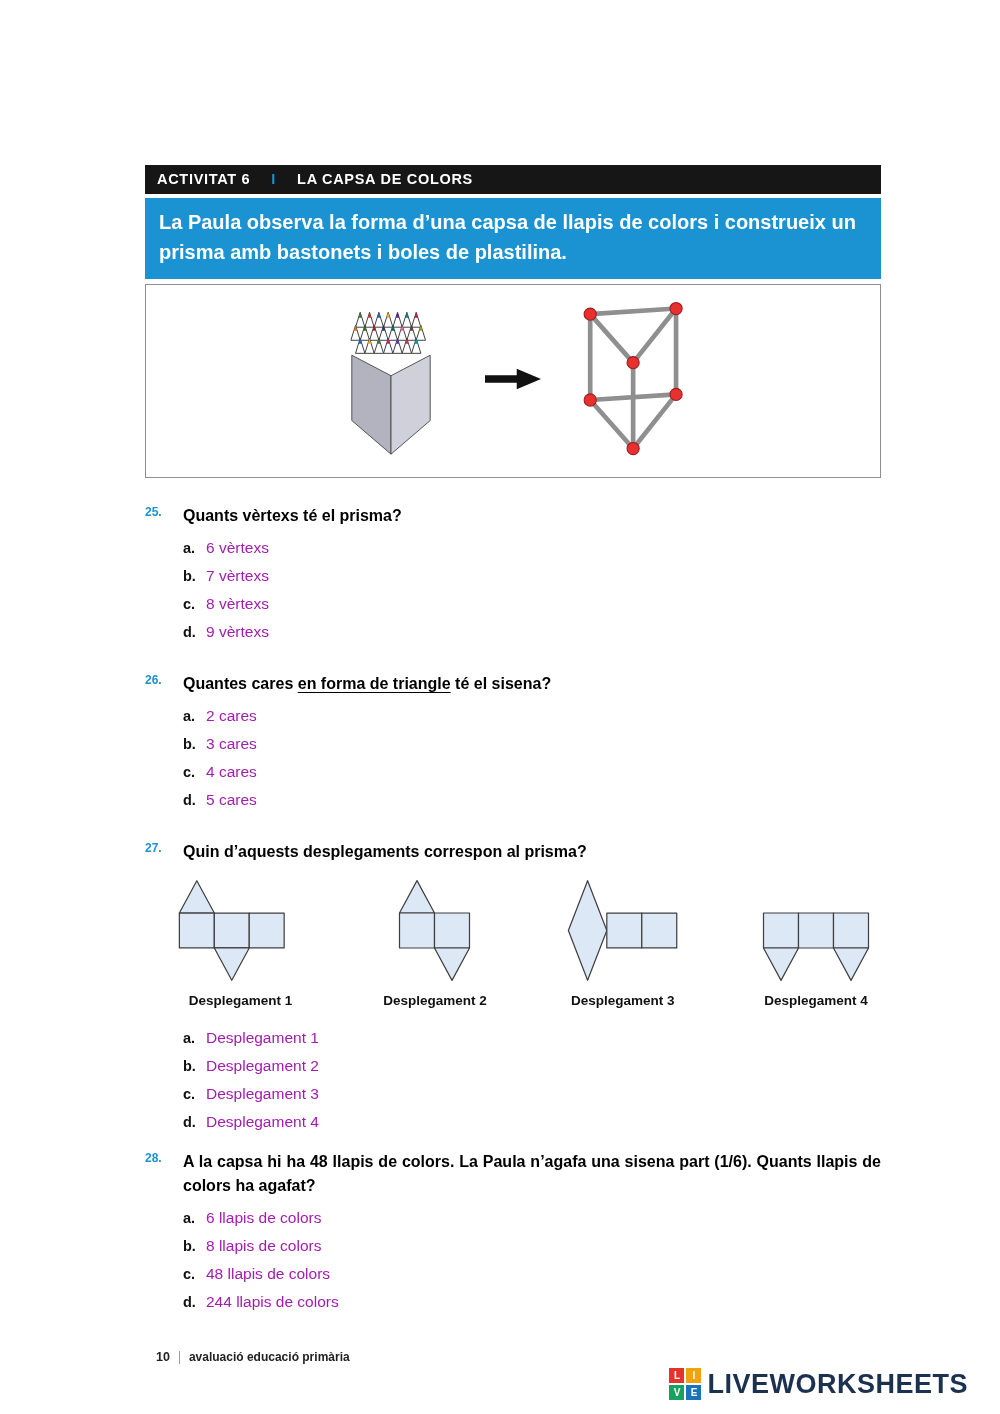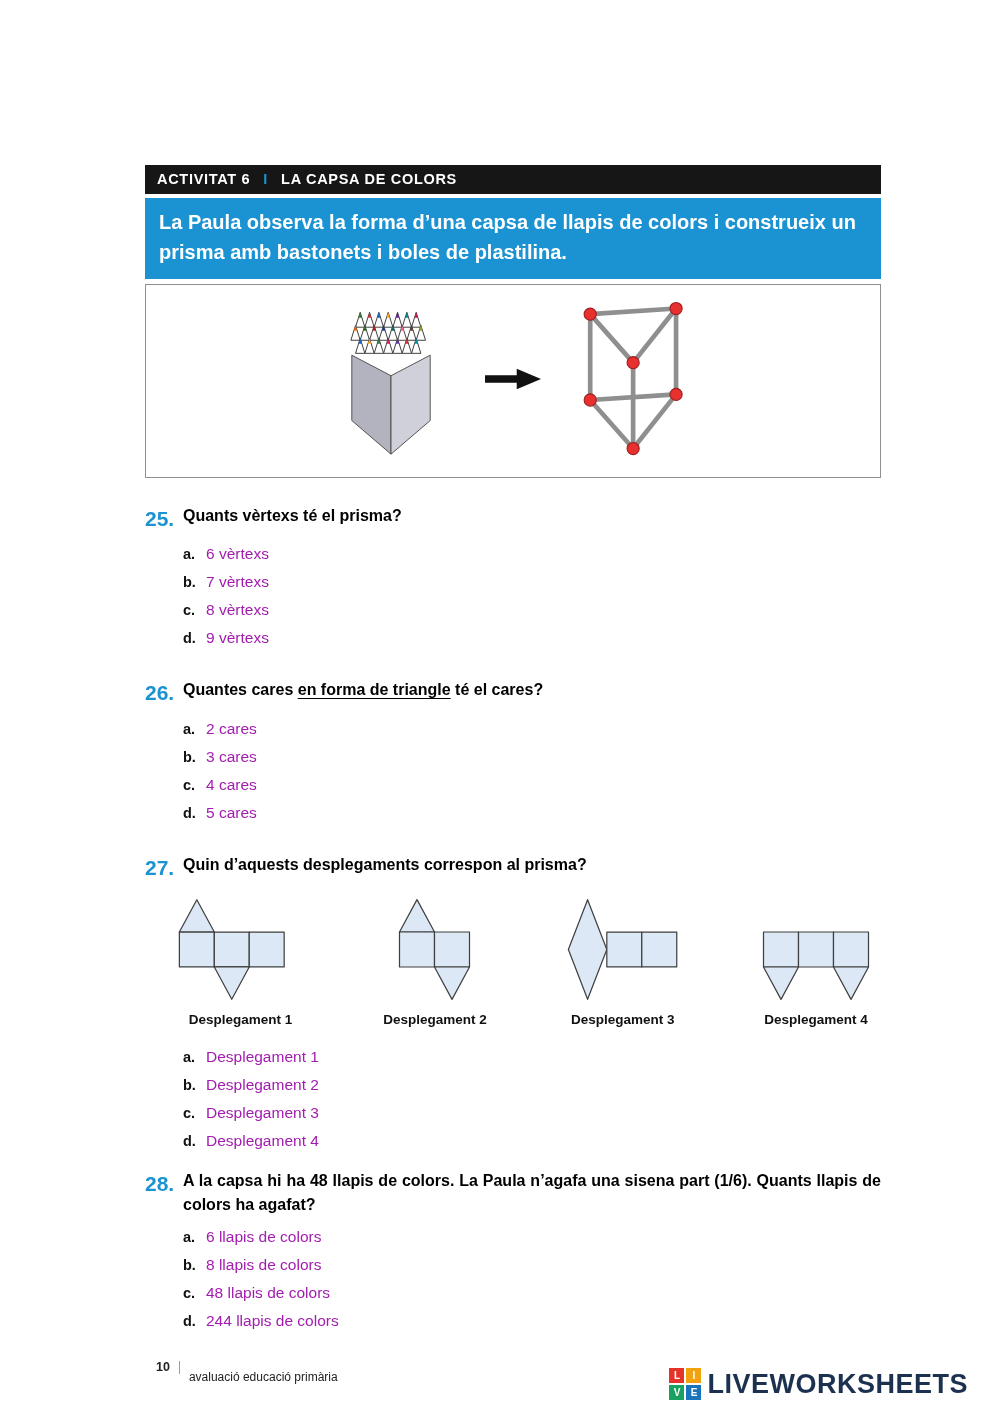--- a/index.html
+++ b/index.html
@@ -6,40 +6,40 @@
   body{
     width:1000px;height:1414px;position:relative;overflow:hidden;
     background:#ffffff;color:#1a1a1a;
     font-family:"Liberation Sans", sans-serif;
   }
   .content{position:absolute;left:145px;top:165px;width:736px;}
 
   
   .activity-bar{
     background:#161616;color:#fff;font-weight:bold;font-size:14.5px;
-    letter-spacing:.7px;padding:6px 12px 7px;display:flex;gap:13px;align-items:center;
+    letter-spacing:.7px;padding:6px 12px 7px;display:flex;gap:21px;align-items:center;
   }
   .activity-sep{color:#1b92d1;font-weight:bold;}
 
   
   .intro-banner{
     background:#1b92d1;color:#fff;font-weight:bold;font-size:20px;
     line-height:1.5;padding:9px 14px 12px;margin-top:4px;
   }
 
   
   .figure-box{
     border:1px solid #8f8f8f;height:192px;margin-top:5px;background:#fff;
     display:flex;align-items:center;justify-content:center;gap:38px;
   }
 
   
   .question{margin-top:26px;}
   .q-head{display:flex;align-items:flex-start;}
-  .q-num{width:38px;flex:0 0 38px;color:#1b92d1;font-weight:bold;font-size:21px;line-height:1.45;}
+  .q-num{width:38px;flex:0 0 38px;color:#1b92d1;font-weight:bold;font-size:12px;line-height:1.45;}
   .q-text{font-weight:bold;font-size:16px;line-height:1.5;color:#000000;}
   .q-text.justify{text-align:justify;}
   .u{text-decoration:underline;text-underline-offset:3px;margin-top:8px;}
   .options{margin:6px 0 0 38px;}
   .option{display:flex;align-items:baseline;line-height:28px;font-size:15.5px;}
   .opt-letter{width:23px;flex:0 0 23px;font-weight:bold;font-size:14.5px;color:#111;}
   .opt-text{color:#a21caf;}
 
   
   .nets-row{
@@ -49,21 +49,21 @@
   .net{display:flex;flex-direction:column;align-items:center;}
   .net-label{font-weight:bold;font-size:13.5px;margin-top:10px;color:#111;}
 
   
   .footer{
     position:absolute;left:156px;top:1350px;display:flex;align-items:center;
     font-size:12.5px;color:#222;
   }
   .footer .pg{font-weight:bold;}
   .footer .divider{border-left:1px solid #9a9a9a;height:13px;margin:0 9px;}
-  .footer .ftext{font-weight:normal;font-size:12px;margin-top:20px;}
+  .footer .ftext{font-weight:bold;font-size:12px;}
 
   
   .brand{position:absolute;right:32px;top:1368px;display:flex;align-items:center;gap:6px;}
   .brand-icon{display:grid;grid-template-columns:15px 15px;grid-template-rows:15px 15px;gap:2px;}
   .bi-sq{display:flex;align-items:center;justify-content:center;color:#fff;font-weight:bold;font-size:10px;}
   .bi-l{background:#e63329;}
   .bi-i{background:#f2a20c;}
   .bi-v{background:#19a15f;}
   .bi-e{background:#1a74bb;}
   .brand-name{font-weight:800;font-size:27px;letter-spacing:.5px;color:#1c3050;}
@@ -177,21 +177,21 @@
       <div class="option">
         <span class="opt-letter">d.</span>
         <span class="opt-text">9 vèrtexs</span>
       </div>
     </div>
   </div>
 
   <div class="question">
     <div class="q-head">
       <span class="q-num">26.</span>
-      <span class="q-text"><span>Quantes cares </span><span class="u">en forma de triangle</span><span> té el cares?</span></span>
+      <span class="q-text"><span>Quantes cares </span><span class="u">en forma de triangle</span><span> té el sisena?</span></span>
     </div>
     <div class="options">
       <div class="option">
         <span class="opt-letter">a.</span>
         <span class="opt-text">2 cares</span>
       </div>
       <div class="option">
         <span class="opt-letter">b.</span>
         <span class="opt-text">3 cares</span>
       </div>

